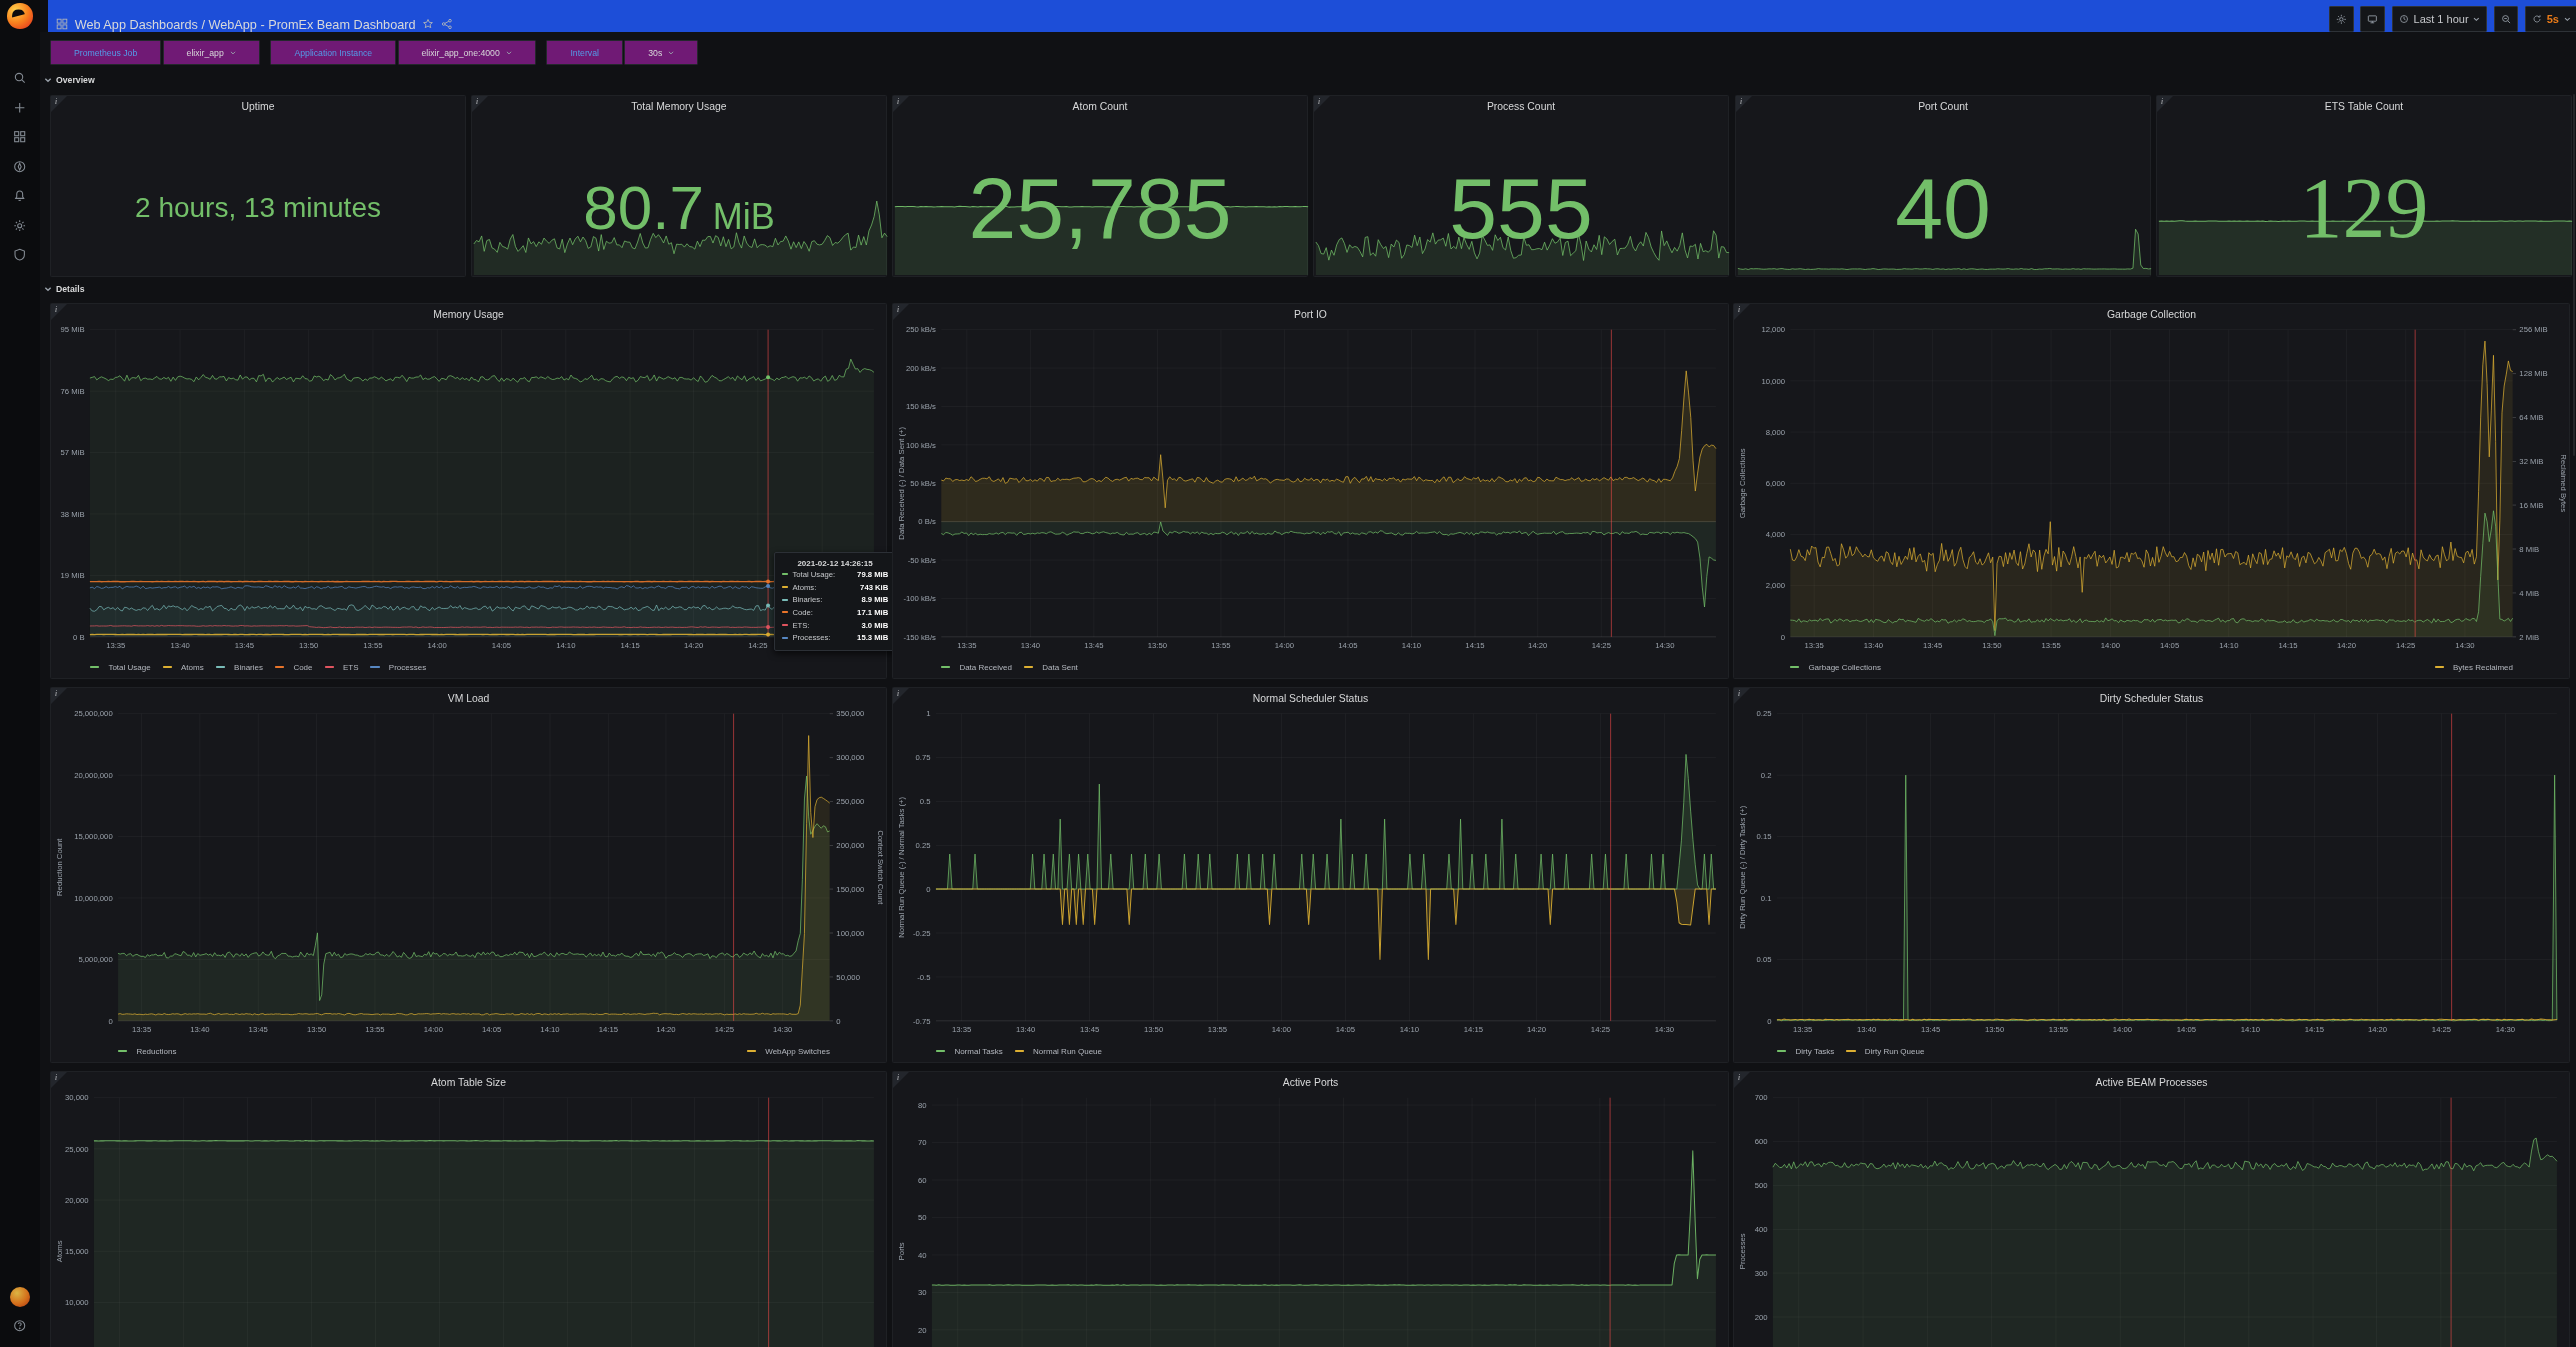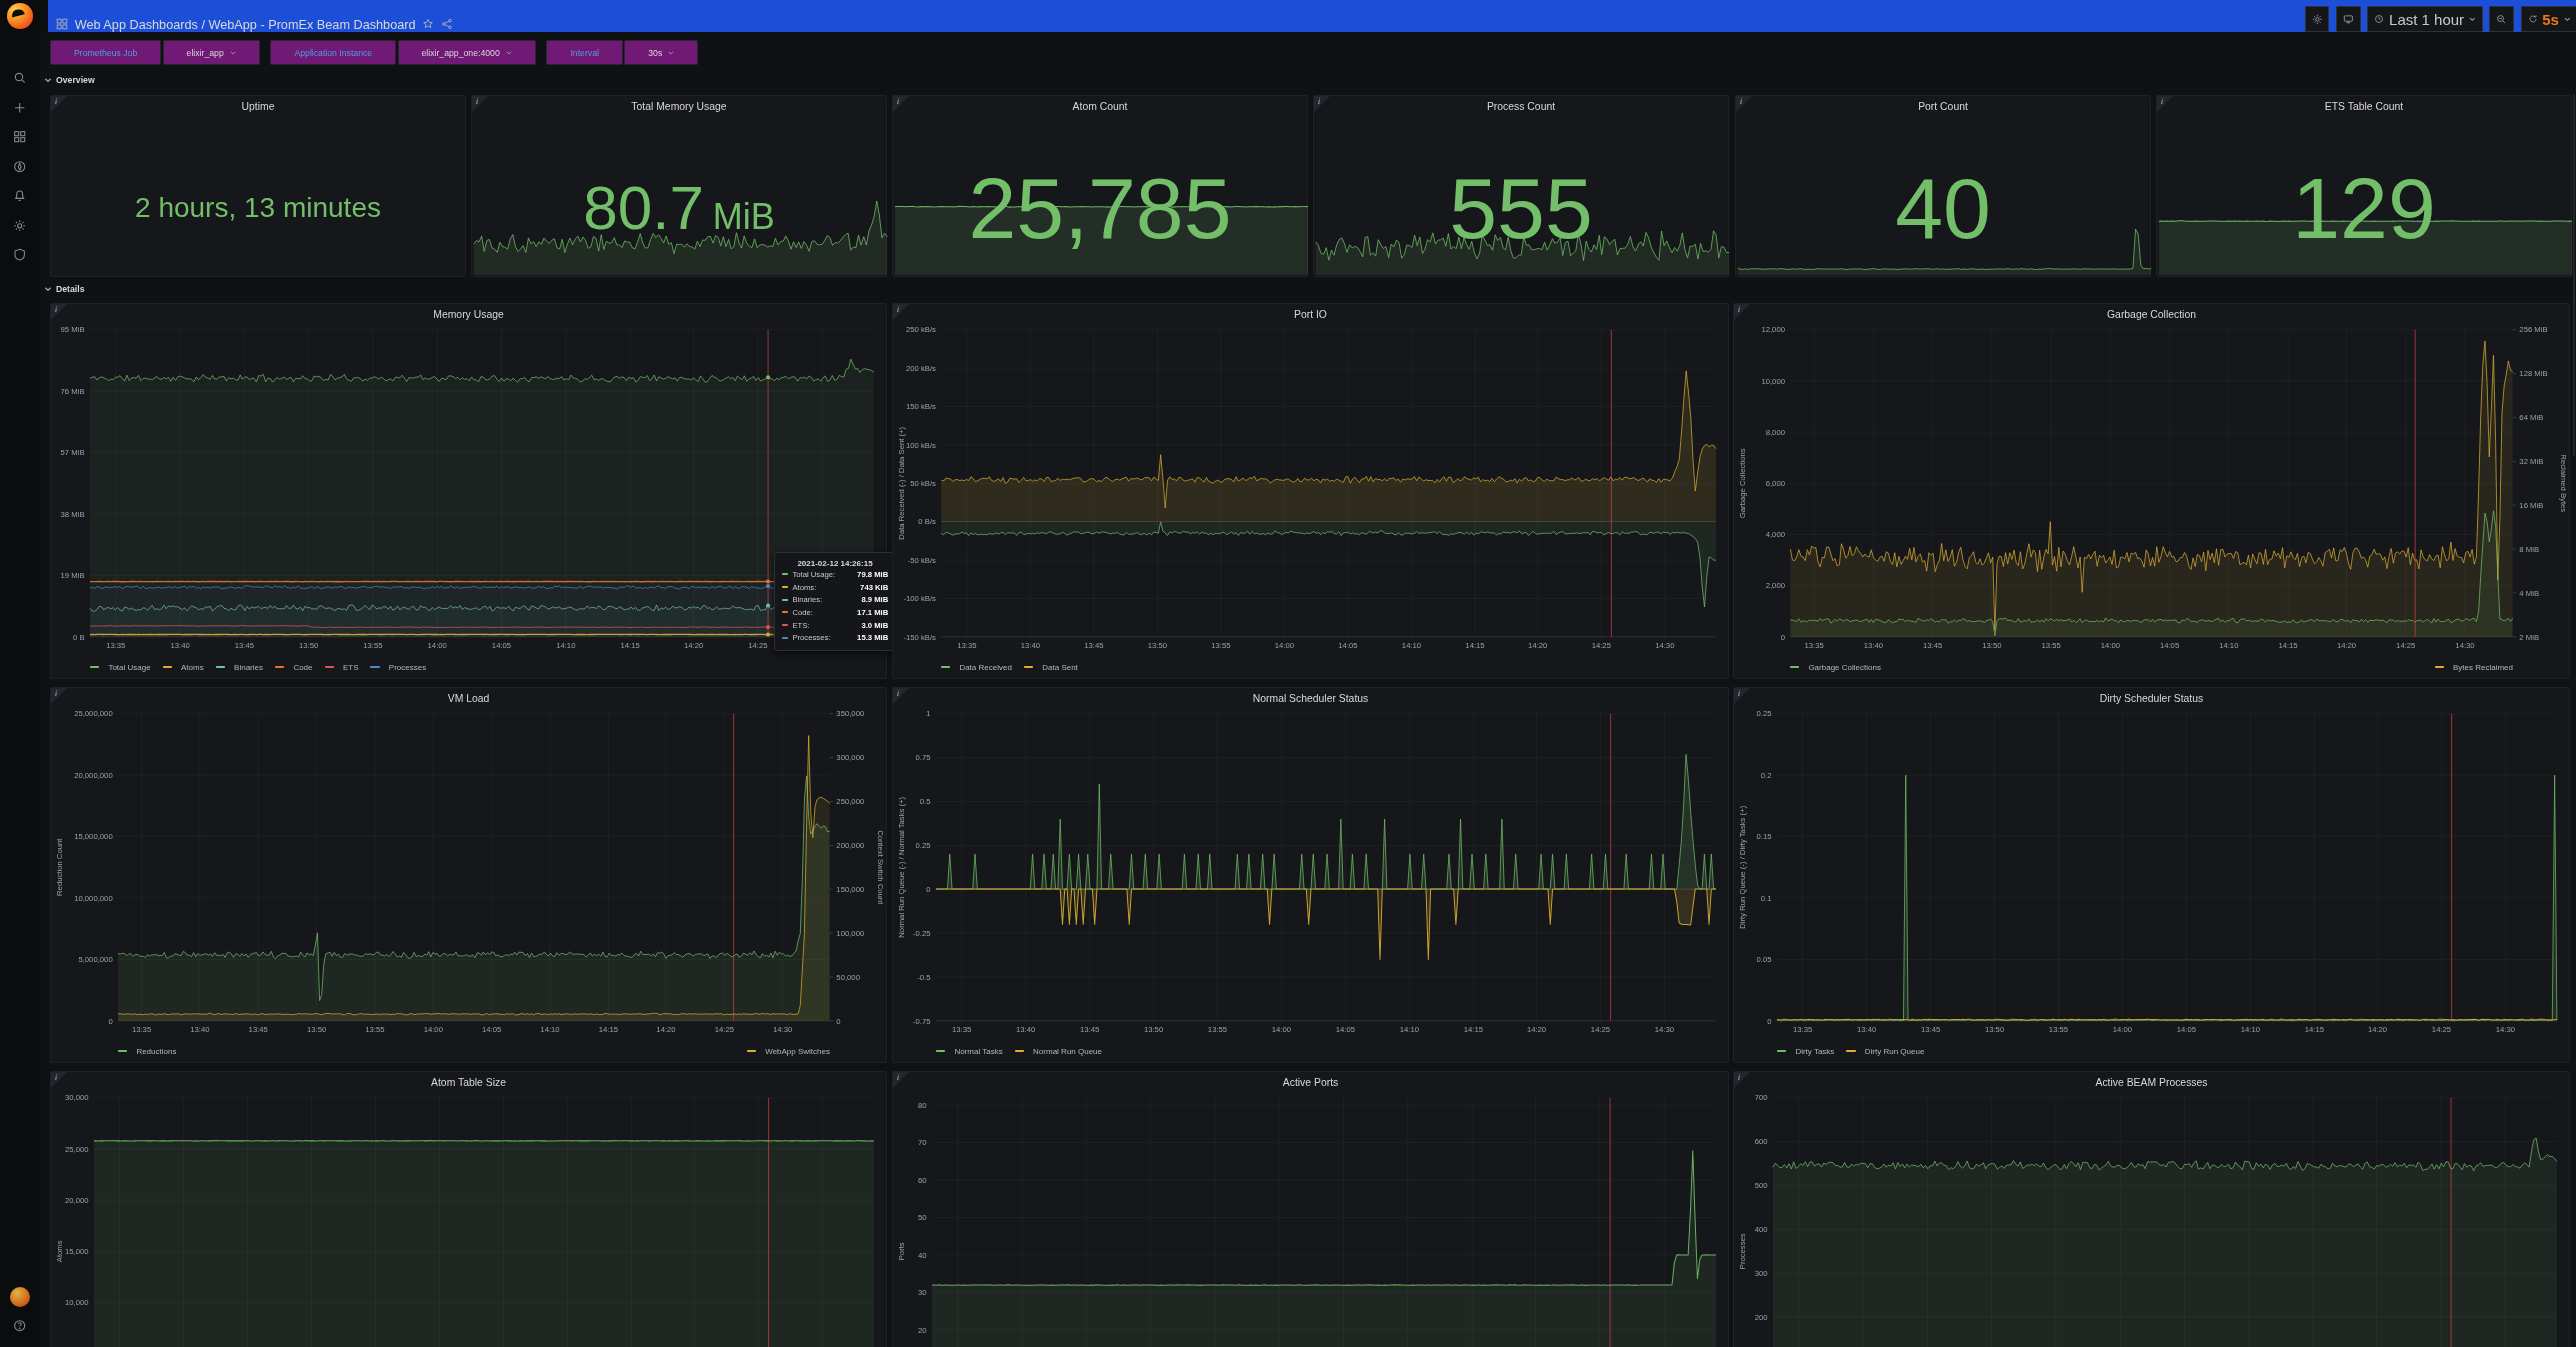--- a/index.html
+++ b/index.html
@@ -15,21 +15,21 @@
   .sb-item svg{stroke:#9aa2ab;fill:none;stroke-width:1.6}
   #sb-top{position:absolute;top:64px;left:0}
   #sb-bottom{position:absolute;bottom:5.4px;left:0}
   #avatar{width:20px;height:20px;border-radius:50%;background:radial-gradient(circle at 35% 30%,#ffd24d,#f8821e 55%,#c93a12);margin:0 auto}
   #header{position:absolute;left:48px;top:0;width:2536px;height:32px;background:#1d4ed8;z-index:5;display:flex;align-items:flex-end}
   .h-left{display:flex;align-items:center;gap:6.7px;margin-left:8px}
   .h-left svg{stroke:#b0b4ba;fill:none;stroke-width:1.5}
   #page-title{font-size:12.7px;color:#d8d9da;cursor:pointer;white-space:nowrap}
   .h-right{margin-left:auto;display:flex;gap:6.7px;margin-right: 6.7px;align-items:center}
   .hbtn{height:20px;border:0.7px solid #2e3237;background:#141619;border-radius:1.3px;display:flex;align-items:center;
-        justify-content:center;padding:12px 6px;color:#c7c9cc;font-size:15px;gap:4.7px;cursor:pointer}
+        justify-content:center;padding:12px 6px;color:#c7c9cc;font-size:11px;gap:4.7px;cursor:pointer}
   .hbtn svg{stroke:#9aa2ab;fill:none;stroke-width:1.6}
   .accent{color:#eb7b18;font-weight:700}
   
   #main{position:absolute;left:40px;top:32px;right:0;bottom:0;background:#101114}
   #vars{position:absolute;left:50px;top:40px;display:flex;gap:10.7px;z-index:3}
   .var{display:flex;gap:1.3px}
   .v-label,.v-value{height:25px;display:flex;align-items:center;padding:0 23px;font-size:8.7px;
         background:#701a75;border:0.7px solid #24272c;border-radius:1.3px;cursor:pointer}
   .v-label{color:#549be8}
   .v-value{color:#d8d9da;gap:6px}
@@ -329,21 +329,21 @@
 
   <div class="panel stat" style="left: 2156px; top: 95px; width: 416px; height: 182px;">
     <div class="corner">
       <span class="ci">i</span>
     </div>
     <div class="p-title">ETS Table Count</div>
     <svg class="spark" width="415" height="107" viewBox="0 0 618 160">
       <path d="M0.0 79.7 L3.9 79.1 L7.8 79.5 L11.7 79.1 L15.5 79.5 L19.4 79.3 L23.3 79.6 L27.2 79.1 L31.1 79.0 L35.0 79.0 L38.9 79.4 L42.8 79.6 L46.6 79.5 L50.5 79.6 L54.4 79.1 L58.3 79.6 L62.2 79.8 L66.1 79.5 L70.0 79.6 L73.8 79.1 L77.7 79.4 L81.6 79.4 L85.5 79.3 L89.4 79.5 L93.3 79.5 L97.2 79.5 L101.1 79.7 L104.9 79.4 L108.8 79.5 L112.7 79.4 L116.6 79.6 L120.5 79.1 L124.4 79.6 L128.3 79.7 L132.2 79.2 L136.0 79.5 L139.9 79.5 L143.8 79.6 L147.7 79.4 L151.6 79.6 L155.5 79.3 L159.4 79.9 L163.2 79.8 L167.1 79.3 L171.0 79.7 L174.9 79.5 L178.8 79.9 L182.7 79.5 L186.6 79.4 L190.5 79.5 L194.3 79.1 L198.2 79.6 L202.1 79.7 L206.0 79.6 L209.9 79.1 L213.8 79.4 L217.7 79.4 L221.5 79.5 L225.4 79.5 L229.3 79.2 L233.2 79.5 L237.1 79.6 L241.0 79.6 L244.9 79.4 L248.8 79.6 L252.6 79.8 L256.5 79.5 L260.4 79.3 L264.3 79.5 L268.2 79.5 L272.1 79.6 L276.0 79.1 L279.8 79.5 L283.7 79.6 L287.6 79.5 L291.5 79.6 L295.4 79.5 L299.3 79.6 L303.2 79.4 L307.1 79.1 L310.9 79.5 L314.8 79.6 L318.7 79.5 L322.6 79.4 L326.5 79.7 L330.4 79.5 L334.3 79.7 L338.2 79.8 L342.0 79.5 L345.9 79.6 L349.8 79.4 L353.7 79.5 L357.6 79.4 L361.5 79.3 L365.4 79.2 L369.2 79.3 L373.1 79.4 L377.0 79.1 L380.9 79.5 L384.8 79.8 L388.7 79.4 L392.6 79.5 L396.5 79.4 L400.3 79.5 L404.2 79.5 L408.1 79.5 L412.0 79.5 L415.9 79.2 L419.8 79.8 L423.7 79.4 L427.5 79.3 L431.4 79.4 L435.3 79.1 L439.2 79.0 L443.1 79.3 L447.0 79.4 L450.9 79.7 L454.8 79.6 L458.6 79.7 L462.5 79.5 L466.4 79.6 L470.3 79.2 L474.2 79.5 L478.1 79.4 L482.0 79.6 L485.8 79.6 L489.7 79.5 L493.6 79.7 L497.5 79.7 L501.4 79.6 L505.3 79.5 L509.2 79.4 L513.1 79.3 L516.9 79.5 L520.8 79.5 L524.7 79.4 L528.6 79.4 L532.5 79.6 L536.4 79.3 L540.3 79.4 L544.2 79.5 L548.0 79.3 L551.9 79.4 L555.8 79.4 L559.7 79.3 L563.6 79.3 L567.5 79.5 L571.4 79.4 L575.2 79.5 L579.1 79.7 L583.0 79.6 L586.9 79.6 L590.8 79.3 L594.7 79.3 L598.6 79.4 L602.5 79.4 L606.3 79.4 L610.2 79.6 L614.1 79.4 L618.0 79.6 L618 160 L0 160 Z" fill="#73bf69" fill-opacity="0.15" stroke="none"></path>
       <path d="M0.0 79.7 L3.9 79.1 L7.8 79.5 L11.7 79.1 L15.5 79.5 L19.4 79.3 L23.3 79.6 L27.2 79.1 L31.1 79.0 L35.0 79.0 L38.9 79.4 L42.8 79.6 L46.6 79.5 L50.5 79.6 L54.4 79.1 L58.3 79.6 L62.2 79.8 L66.1 79.5 L70.0 79.6 L73.8 79.1 L77.7 79.4 L81.6 79.4 L85.5 79.3 L89.4 79.5 L93.3 79.5 L97.2 79.5 L101.1 79.7 L104.9 79.4 L108.8 79.5 L112.7 79.4 L116.6 79.6 L120.5 79.1 L124.4 79.6 L128.3 79.7 L132.2 79.2 L136.0 79.5 L139.9 79.5 L143.8 79.6 L147.7 79.4 L151.6 79.6 L155.5 79.3 L159.4 79.9 L163.2 79.8 L167.1 79.3 L171.0 79.7 L174.9 79.5 L178.8 79.9 L182.7 79.5 L186.6 79.4 L190.5 79.5 L194.3 79.1 L198.2 79.6 L202.1 79.7 L206.0 79.6 L209.9 79.1 L213.8 79.4 L217.7 79.4 L221.5 79.5 L225.4 79.5 L229.3 79.2 L233.2 79.5 L237.1 79.6 L241.0 79.6 L244.9 79.4 L248.8 79.6 L252.6 79.8 L256.5 79.5 L260.4 79.3 L264.3 79.5 L268.2 79.5 L272.1 79.6 L276.0 79.1 L279.8 79.5 L283.7 79.6 L287.6 79.5 L291.5 79.6 L295.4 79.5 L299.3 79.6 L303.2 79.4 L307.1 79.1 L310.9 79.5 L314.8 79.6 L318.7 79.5 L322.6 79.4 L326.5 79.7 L330.4 79.5 L334.3 79.7 L338.2 79.8 L342.0 79.5 L345.9 79.6 L349.8 79.4 L353.7 79.5 L357.6 79.4 L361.5 79.3 L365.4 79.2 L369.2 79.3 L373.1 79.4 L377.0 79.1 L380.9 79.5 L384.8 79.8 L388.7 79.4 L392.6 79.5 L396.5 79.4 L400.3 79.5 L404.2 79.5 L408.1 79.5 L412.0 79.5 L415.9 79.2 L419.8 79.8 L423.7 79.4 L427.5 79.3 L431.4 79.4 L435.3 79.1 L439.2 79.0 L443.1 79.3 L447.0 79.4 L450.9 79.7 L454.8 79.6 L458.6 79.7 L462.5 79.5 L466.4 79.6 L470.3 79.2 L474.2 79.5 L478.1 79.4 L482.0 79.6 L485.8 79.6 L489.7 79.5 L493.6 79.7 L497.5 79.7 L501.4 79.6 L505.3 79.5 L509.2 79.4 L513.1 79.3 L516.9 79.5 L520.8 79.5 L524.7 79.4 L528.6 79.4 L532.5 79.6 L536.4 79.3 L540.3 79.4 L544.2 79.5 L548.0 79.3 L551.9 79.4 L555.8 79.4 L559.7 79.3 L563.6 79.3 L567.5 79.5 L571.4 79.4 L575.2 79.5 L579.1 79.7 L583.0 79.6 L586.9 79.6 L590.8 79.3 L594.7 79.3 L598.6 79.4 L602.5 79.4 L606.3 79.4 L610.2 79.6 L614.1 79.4 L618.0 79.6 " fill="none" stroke="#73bf69" stroke-width="1.5" stroke-opacity="0.95"></path>
     </svg>
-    <div class="stat-value k-huge" style="color: rgb(115, 191, 105);">
+    <div class="stat-value k-huge" style="color: rgb(115, 191, 105); font-family: Liberation Serif, serif;">
       <span class="stat-inner">
         <span class="v">129</span>
         <span class="suf"></span>
       </span>
     </div>
   </div>
 
   <div class="panel chart" style="left: 50px; top: 303px; width: 837px; height: 376px;">
     <div class="corner">
       <span class="ci">i</span>

